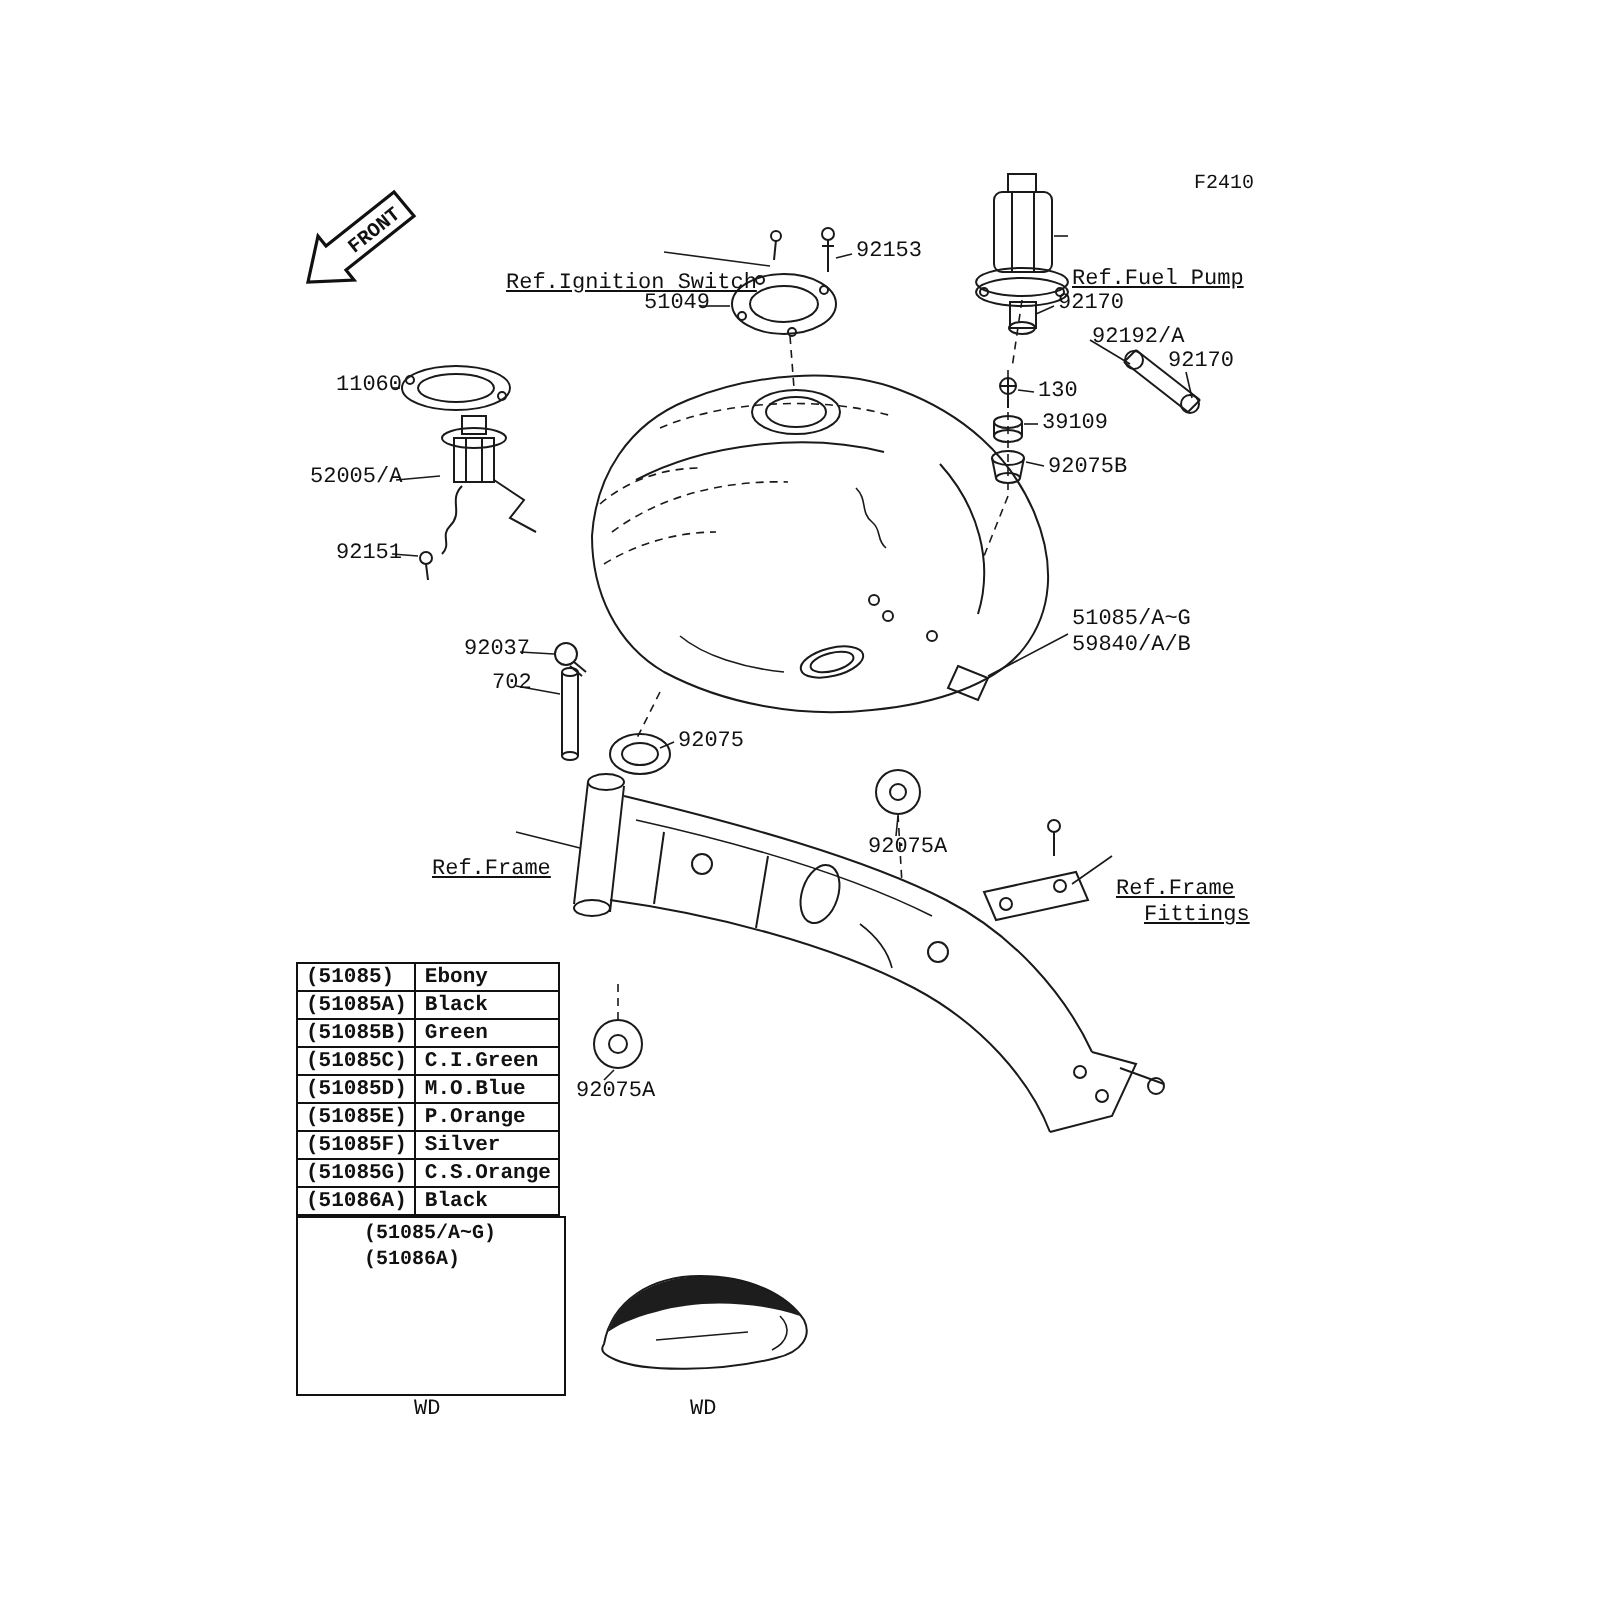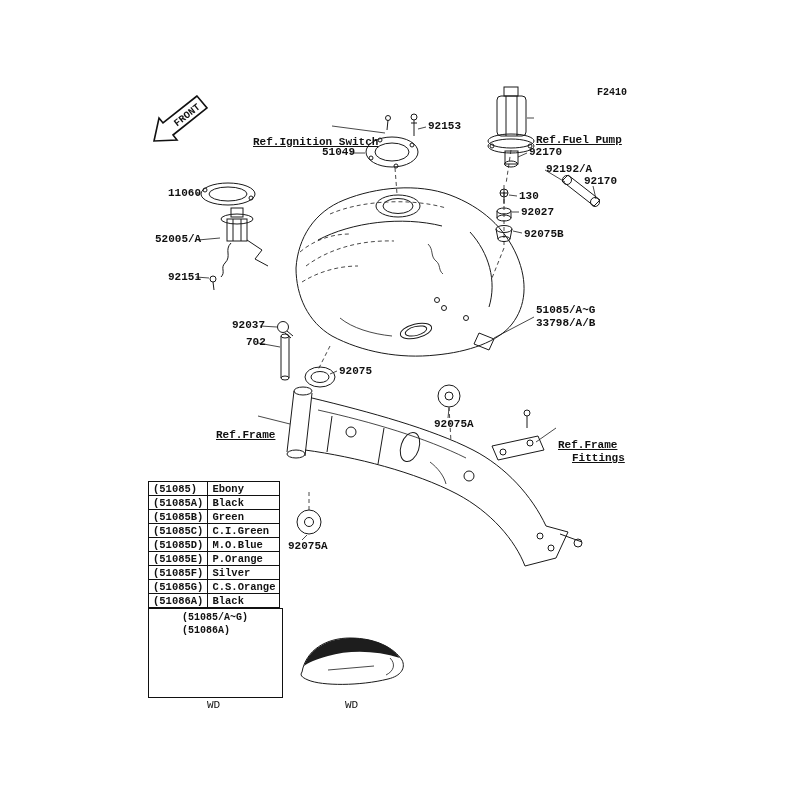--- a/index.html
+++ b/index.html
@@ -2,21 +2,21 @@
 <html><head>
 <meta charset="utf-8">
 <style>
   html,body{margin:0;padding:0;background:#fff;}
   .page{position:relative;width:800px;height:800px;background:#fff;overflow:hidden;
         font-family:"Liberation Mono","DejaVu Sans Mono",monospace;}
   .artlayer{position:absolute;left:0;top:0;width:800px;height:800px;}
   .ln{stroke:#1a1a1a;fill:none;stroke-width:1;}
   .ln-thin{stroke-width:0.8;}
   .dash{stroke-dasharray:4 3;}
-  .lbl{position:absolute;font-weight:bold;font-size:11px;color:#111;white-space:pre;line-height:1;text-align:right;}
+  .lbl{position:absolute;font-weight:normal;font-size:11px;color:#111;white-space:pre;line-height:1;text-align:right;}
   .lbl.small{font-size:10px;}
   .u{text-decoration:underline;margin-top:23px;}
   .ctable{position:absolute;border-collapse:collapse;background:#fff;}
   .ctable td{border:1px solid #111;padding:0 4px;height:13px;line-height:12px;
              font-weight:bold;font-size:10.5px;color:#111;white-space:nowrap;}
   .vbox{position:absolute;border:1.2px solid #111;background:#fff;}
   .codes{position:absolute;left:4px;top:3px;font-weight:bold;font-size:10px;color:#111;line-height:1.25;margin-left:29px;}
   .wd{position:absolute;font-weight:normal;font-size:11px;color:#111;}
   svg text{font-family:"Liberation Mono","DejaVu Sans Mono",monospace;}
 </style>
@@ -239,28 +239,28 @@
 
   <span class="lbl u" style="left:253px;top:114px">Ref.Ignition Switch</span>
   <span class="lbl" style="left:428px;top:121px">92153</span>
   <span class="lbl" style="left:322px;top:147px">51049</span>
   <span class="lbl u" style="left:536px;top:112px">Ref.Fuel Pump</span>
   <span class="lbl" style="left:529px;top:147px">92170</span>
   <span class="lbl" style="left:546px;top:164px">92192/A</span>
   <span class="lbl" style="left:584px;top:176px">92170</span>
   <span class="lbl" style="left:168px;top:188px">11060</span>
   <span class="lbl" style="left:519px;top:191px">130</span>
-  <span class="lbl" style="left:521px;top:207px">92027</span>
+  <span class="lbl" style="left:521px;top:207px">39109</span>
   <span class="lbl" style="left:155px;top:234px">52005/A</span>
   <span class="lbl" style="left:524px;top:229px">92075B</span>
   <span class="lbl" style="left:168px;top:272px">92151</span>
   <span class="lbl" style="left:232px;top:320px">92037</span>
   <span class="lbl" style="left:246px;top:337px">702</span>
   <span class="lbl" style="left:536px;top:305px">51085/A~G</span>
-  <span class="lbl" style="left:536px;top:318px">33798/A/B</span>
+  <span class="lbl" style="left:536px;top:318px">59840/A/B</span>
   <span class="lbl" style="left:339px;top:366px">92075</span>
   <span class="lbl u" style="left:216px;top:407px">Ref.Frame</span>
   <span class="lbl" style="left:434px;top:419px">92075A</span>
   <span class="lbl u" style="left:558px;top:417px">Ref.Frame</span>
   <span class="lbl u" style="left:572px;top:430px">Fittings</span>
   <span class="lbl" style="left:288px;top:541px">92075A</span>
 
   <table class="ctable" style="left:148px;top:481px">
     <tbody>
         <tr>

